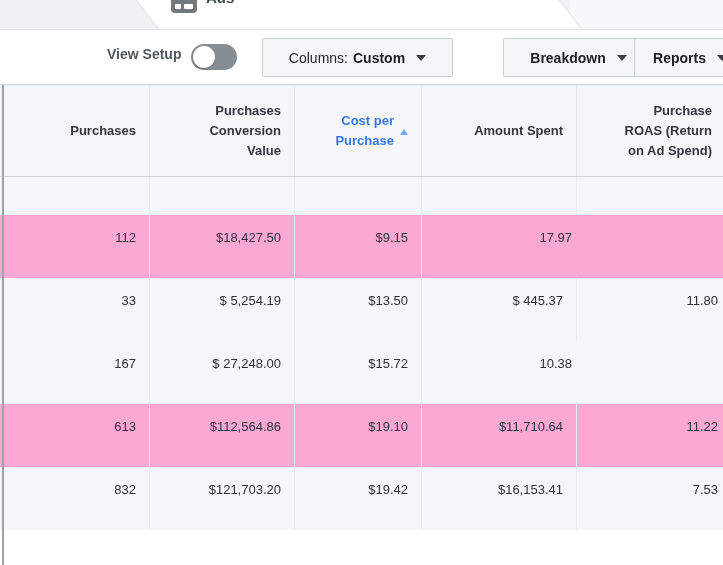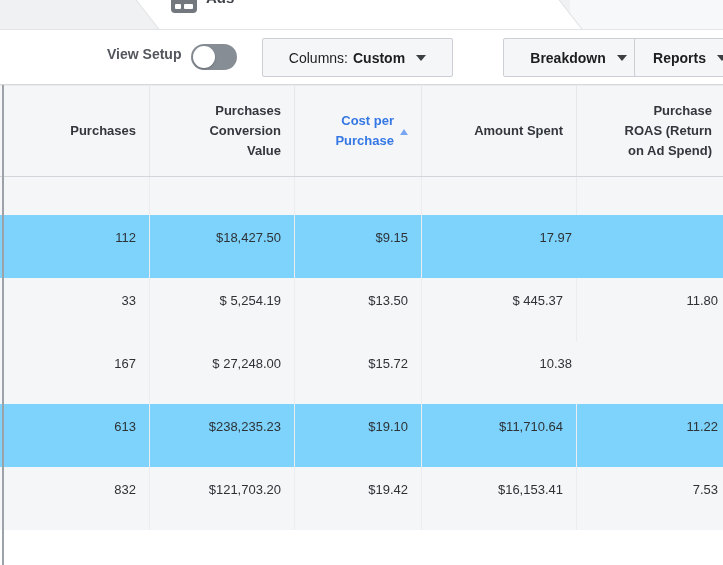--- a/index.html
+++ b/index.html
@@ -41,21 +41,21 @@
   .table{position:absolute;top:85px;left:0;width:723px;}
   .thead{display:grid;grid-template-columns:150px 145px 127px 155px 146px;height:92px;
          background:#f5f6f7;border-top:1px solid #e9ebed;border-bottom:1px solid #d2d5d9;box-sizing:border-box;}
   .th{display:flex;align-items:center;justify-content:flex-end;box-sizing:border-box;
       padding-right:13px;border-right:1px solid #e5e7ea;cursor:pointer;}
   .th:last-child{border-right:none;padding-right:11px;}
   .th .lbl{font-size:13px;font-weight:bold;color:#33373d;text-align:right;line-height:20px;white-space:pre-line;}
   .th.sorted .lbl{color:#3578e5;}
   .sort-asc{width:0;height:0;border-left:4px solid transparent;border-right:4px solid transparent;
             border-bottom:6px solid #7aa5f0;margin-left:6px;margin-top:2px;}
-  .trow{display:grid;grid-template-columns:150px 145px 127px 155px 146px;height:63px;background:#7dd3fc;}
+  .trow{display:grid;grid-template-columns:150px 145px 127px 155px 146px;height:63px;background:#f9a8d4;}
   .trow.empty{height:38px;}
   .trow.gray{background:#f5f6f7;}
   .td{box-sizing:border-box;padding:13px 13px 0 0;text-align:right;font-size:13px;line-height:20px;
       color:#2e3237;border-right:1px solid #eaecef;}
   .td:last-child{border-right:none;padding-right:5px;}
   .left-line{position:absolute;left:2px;top:85px;width:2px;height:480px;background:#9da2a9;}
 </style>
 </head>
 <body>
 
@@ -142,21 +142,21 @@
 
     <div class="trow gray">
       <div class="td">167</div>
       <div class="td">$ 27,248.00</div>
       <div class="td">$15.72</div>
       <div class="td">10.38</div>
     </div>
 
     <div class="trow">
       <div class="td">613</div>
-      <div class="td">$238,235.23</div>
+      <div class="td">$112,564.86</div>
       <div class="td">$19.10</div>
       <div class="td">$11,710.64</div>
       <div class="td">11.22</div>
     </div>
 
     <div class="trow gray">
       <div class="td">832</div>
       <div class="td">$121,703.20</div>
       <div class="td">$19.42</div>
       <div class="td">$16,153.41</div>

